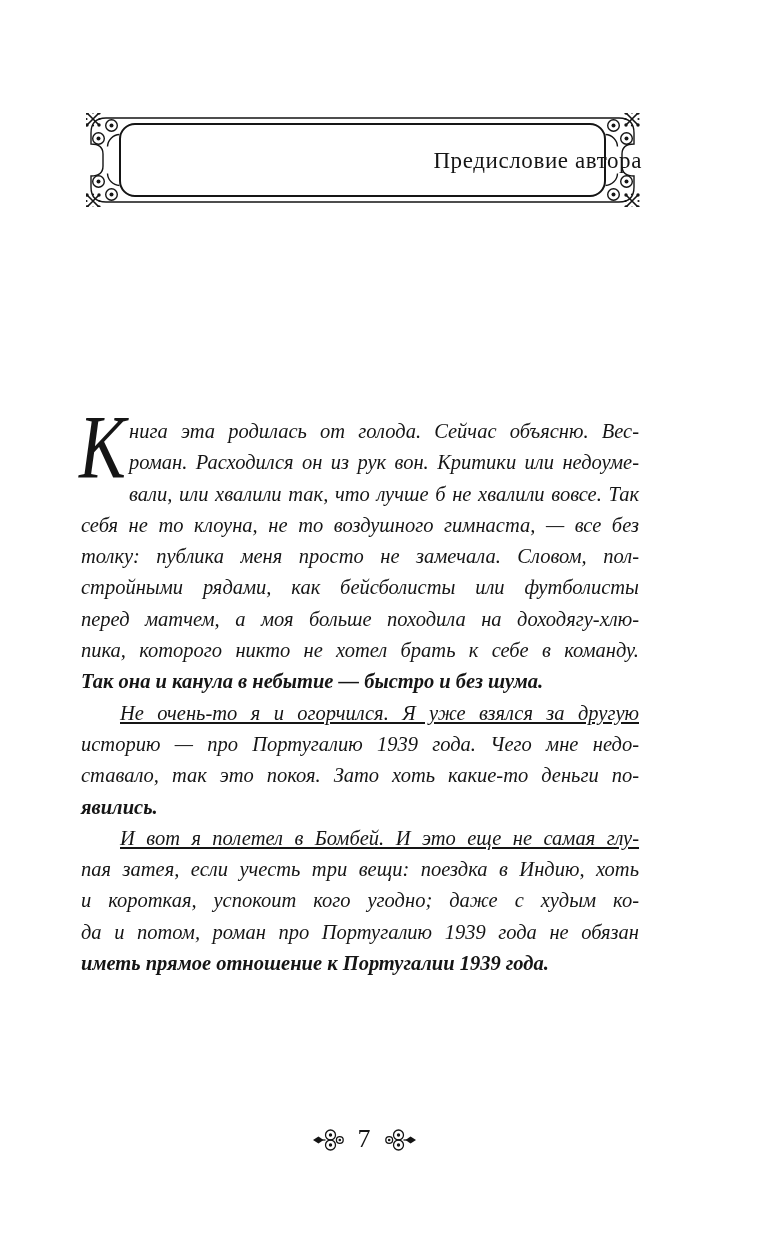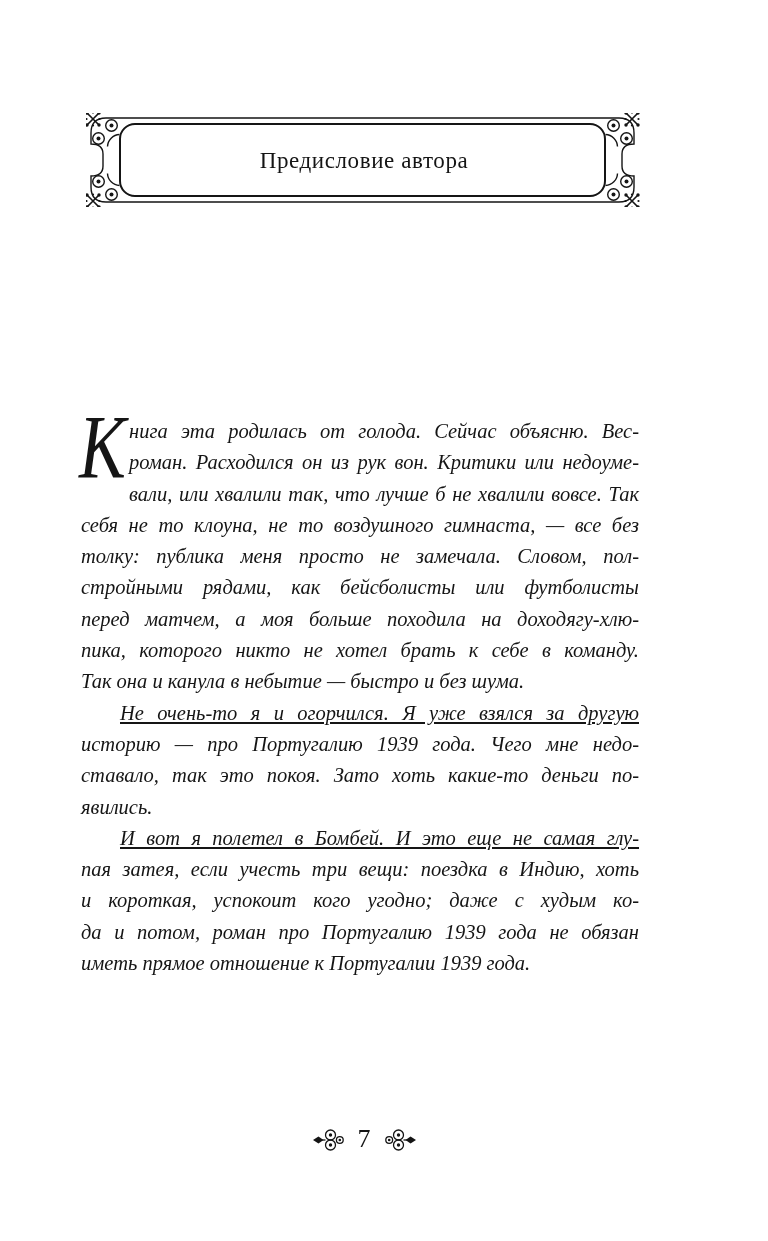--- a/index.html
+++ b/index.html
@@ -12,36 +12,36 @@
     overflow: hidden;
   }
   .page { position: absolute; inset: 0; }
 
   
   .frame-wrap { position: absolute; left: 86px; top: 113px; width: 556px; height: 94px; }
   .frame-wrap svg { display: block; width: 100%; height: 100%; }
 
   .section-title {
     position: absolute; left: 86px; top: 146px; width: 556px;
-    text-align: center;
+    text-align: right;
     font-size: 23px; line-height: 30px;
     letter-spacing: 0.6px;
     color: #151515;
   }
 
   
   .body-text {
     position: absolute; left: 81px; top: 416px; width: 558px;
     font-style: italic;
     font-size: 20.5px; line-height: 31.3px;
     color: #151515;
   }
   .para { margin: 0; }
   .tline { text-align: justify; text-align-last: justify; }
-  .tline.last { text-align-last: left; }
+  .tline.last { text-align-last: left; font-weight: bold; }
   .tline.indent { text-indent: 39px; text-decoration: underline; }
 
   .dropcap { float: left; width: 48px; height: 63px; position: relative; }
   .dropcap span {
     position: absolute; left: -2px; top: -13px;
     font-size: 90px; line-height: 90px;
     font-style: italic;
     transform: scaleX(0.78);
     transform-origin: 0 0;
     color: #151515;

